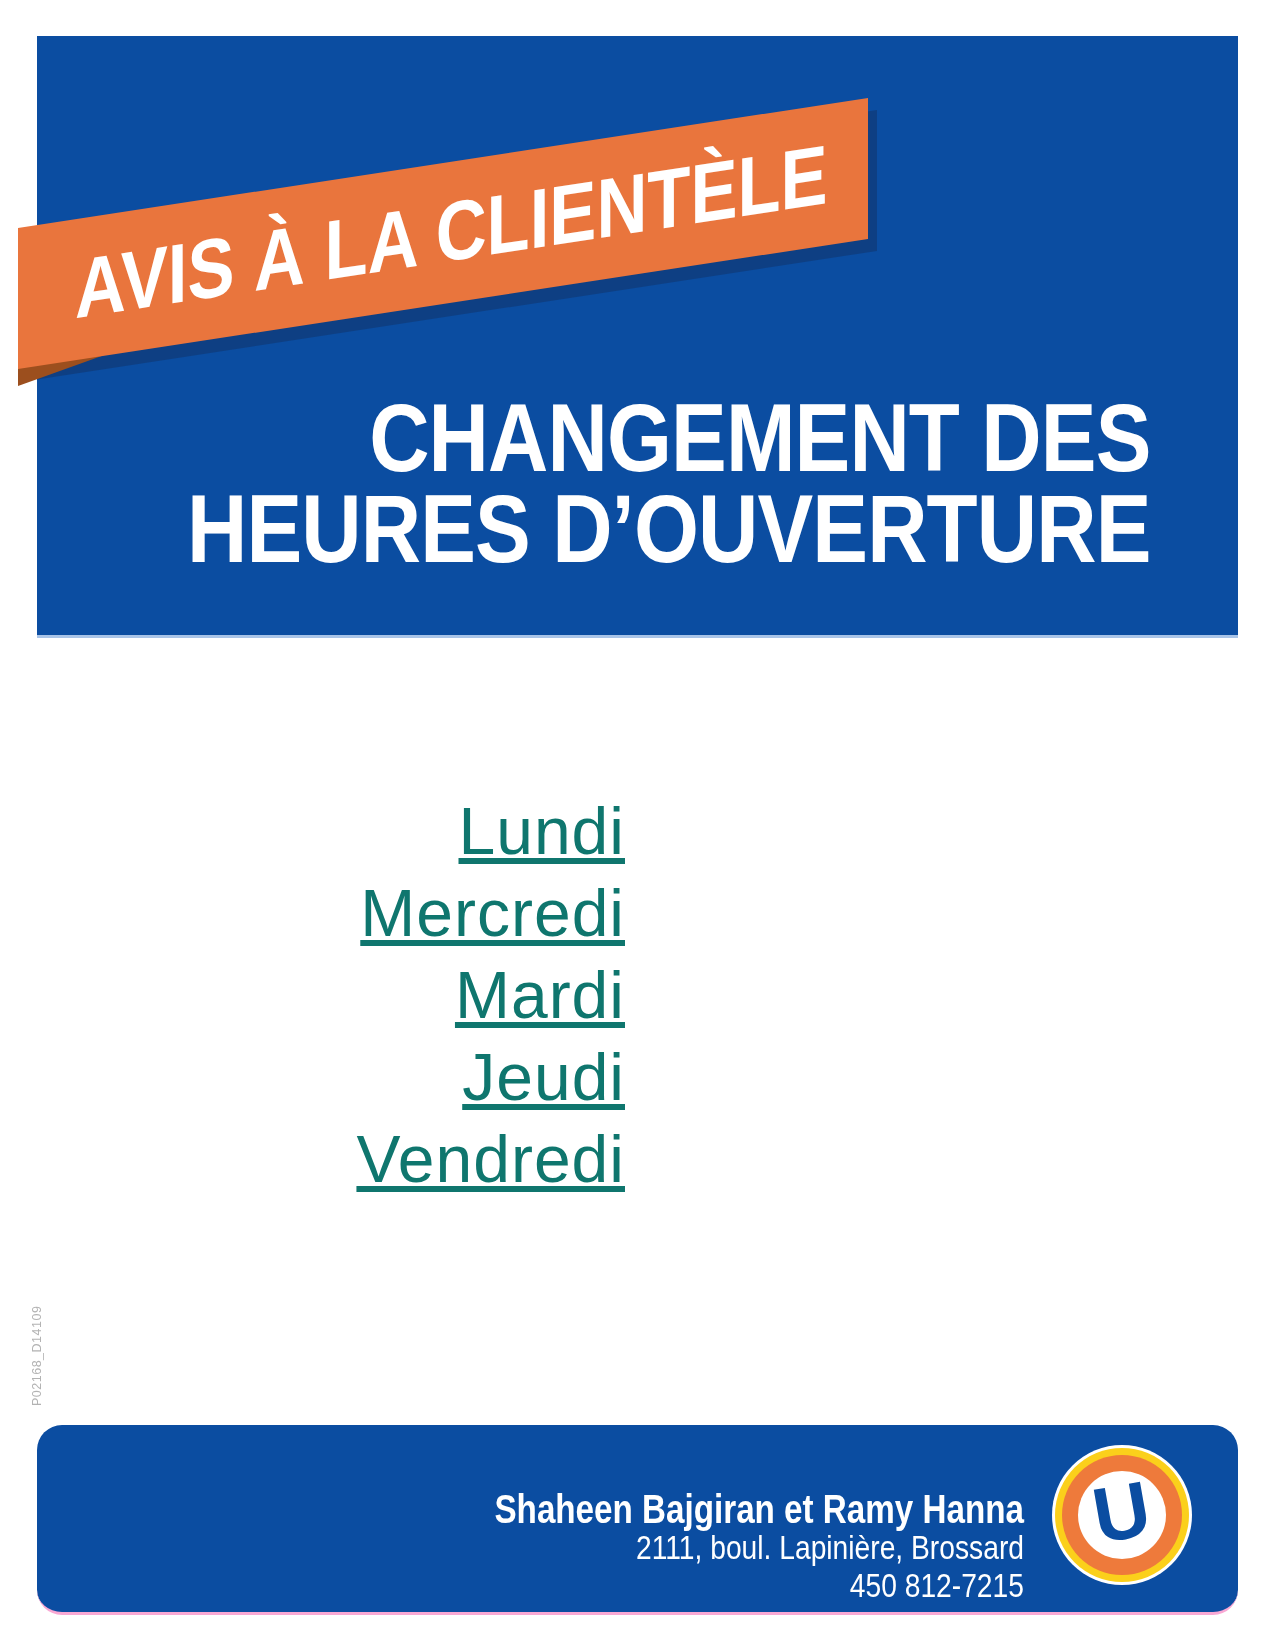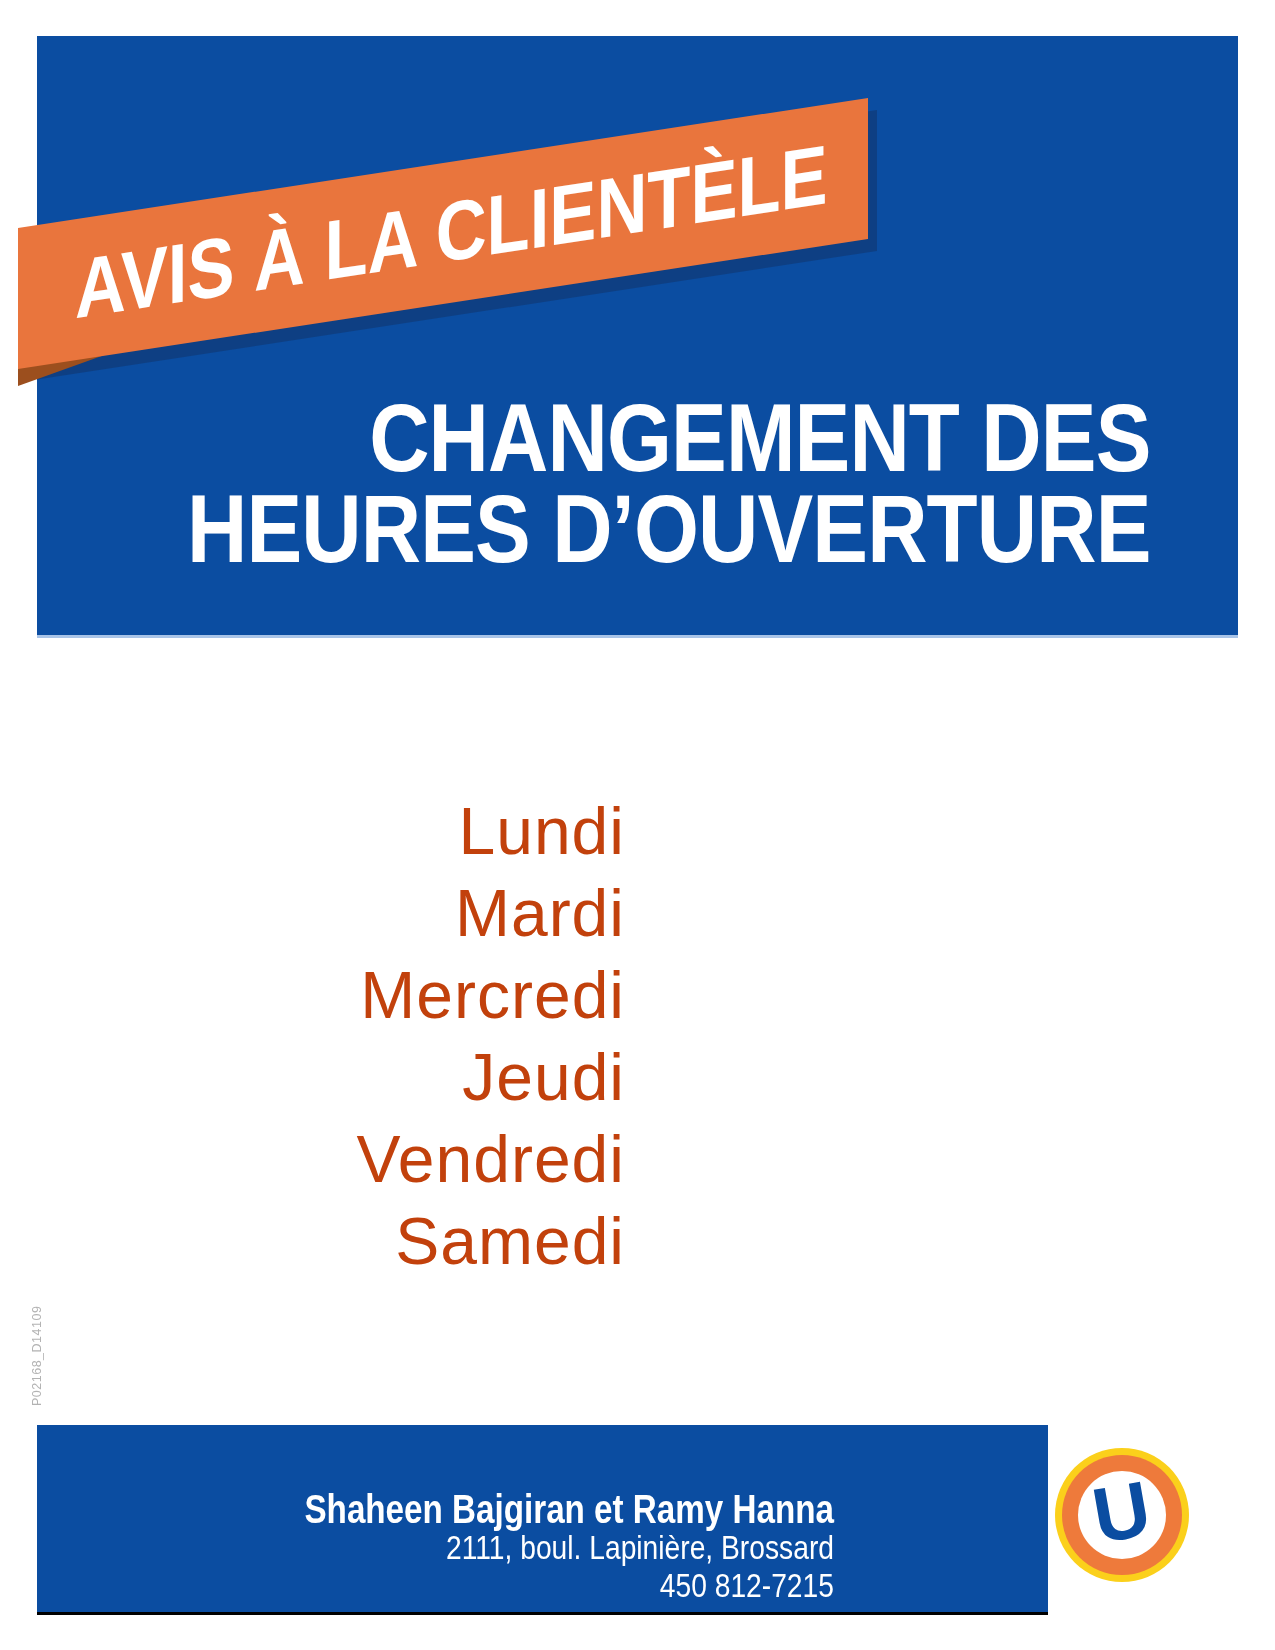--- a/index.html
+++ b/index.html
@@ -48,36 +48,37 @@
   }
   .ribbon-fold{
     left:18px;top:353px;width:92px;height:33px;
     background:#9c4f1e;
     clip-path:polygon(0 46%,100% 0,0 100%);
   }
 
   
   .days-list{
     right:650px;top:790px;text-align:right;
-    color:#c2410c;font-size:66px;line-height:82px;
+    color:#0f766e;font-size:66px;line-height:82px;
     letter-spacing:1px;font-weight:400;
     white-space:nowrap;
+    text-decoration:underline;
   }
 
   
   .print-code{
     left:30px;top:1310px;height:96px;
     writing-mode:vertical-rl;transform:rotate(180deg);
     color:#b3b3b3;font-size:12.5px;letter-spacing:0.5px;
   }
 
   
   .footer-bar{
-    left:37px;top:1425px;width:1011px;height:187px;
-    background:#0b4da1;border-bottom:3px solid #000000;
+    left:37px;top:1425px;width:1201px;height:187px;
+    background:#0b4da1;border-bottom:3px solid #f9a8d4;border-radius:25px;
   }
   .footer-text{
     position:absolute;right:214px;top:65px;
     text-align:right;color:#ffffff;white-space:nowrap;
     transform:scaleX(0.83);transform-origin:100% 0;
   }
   .footer-owners{font-size:40px;line-height:38px;font-weight:700;}
   .footer-address{font-size:34px;line-height:38px;font-weight:400;}
   .footer-phone{font-size:34px;line-height:38px;font-weight:400;}
 
@@ -120,25 +121,24 @@
 
 <div class="abs ribbon-fold"></div>
 
 <div class="abs ribbon">
   <span class="ribbon-label">AVIS À LA CLIENTÈLE</span>
 </div>
 
 <div class="abs days-list">
 
 <div>Lundi</div>
+    <div>Mercredi</div>
     <div>Mardi</div>
-    <div>Mercredi</div>
     <div>Jeudi</div>
     <div>Vendredi</div>
-    <div>Samedi</div>
   </div>
 
 <div class="abs print-code">P02168_D14109</div>
 
 <div class="abs footer-bar">
   <div class="footer-text">
     <div class="footer-owners">Shaheen Bajgiran et Ramy Hanna</div>
     <div class="footer-address">2111, boul. Lapinière, Brossard</div>
     <div class="footer-phone">450 812-7215</div>
   </div>

